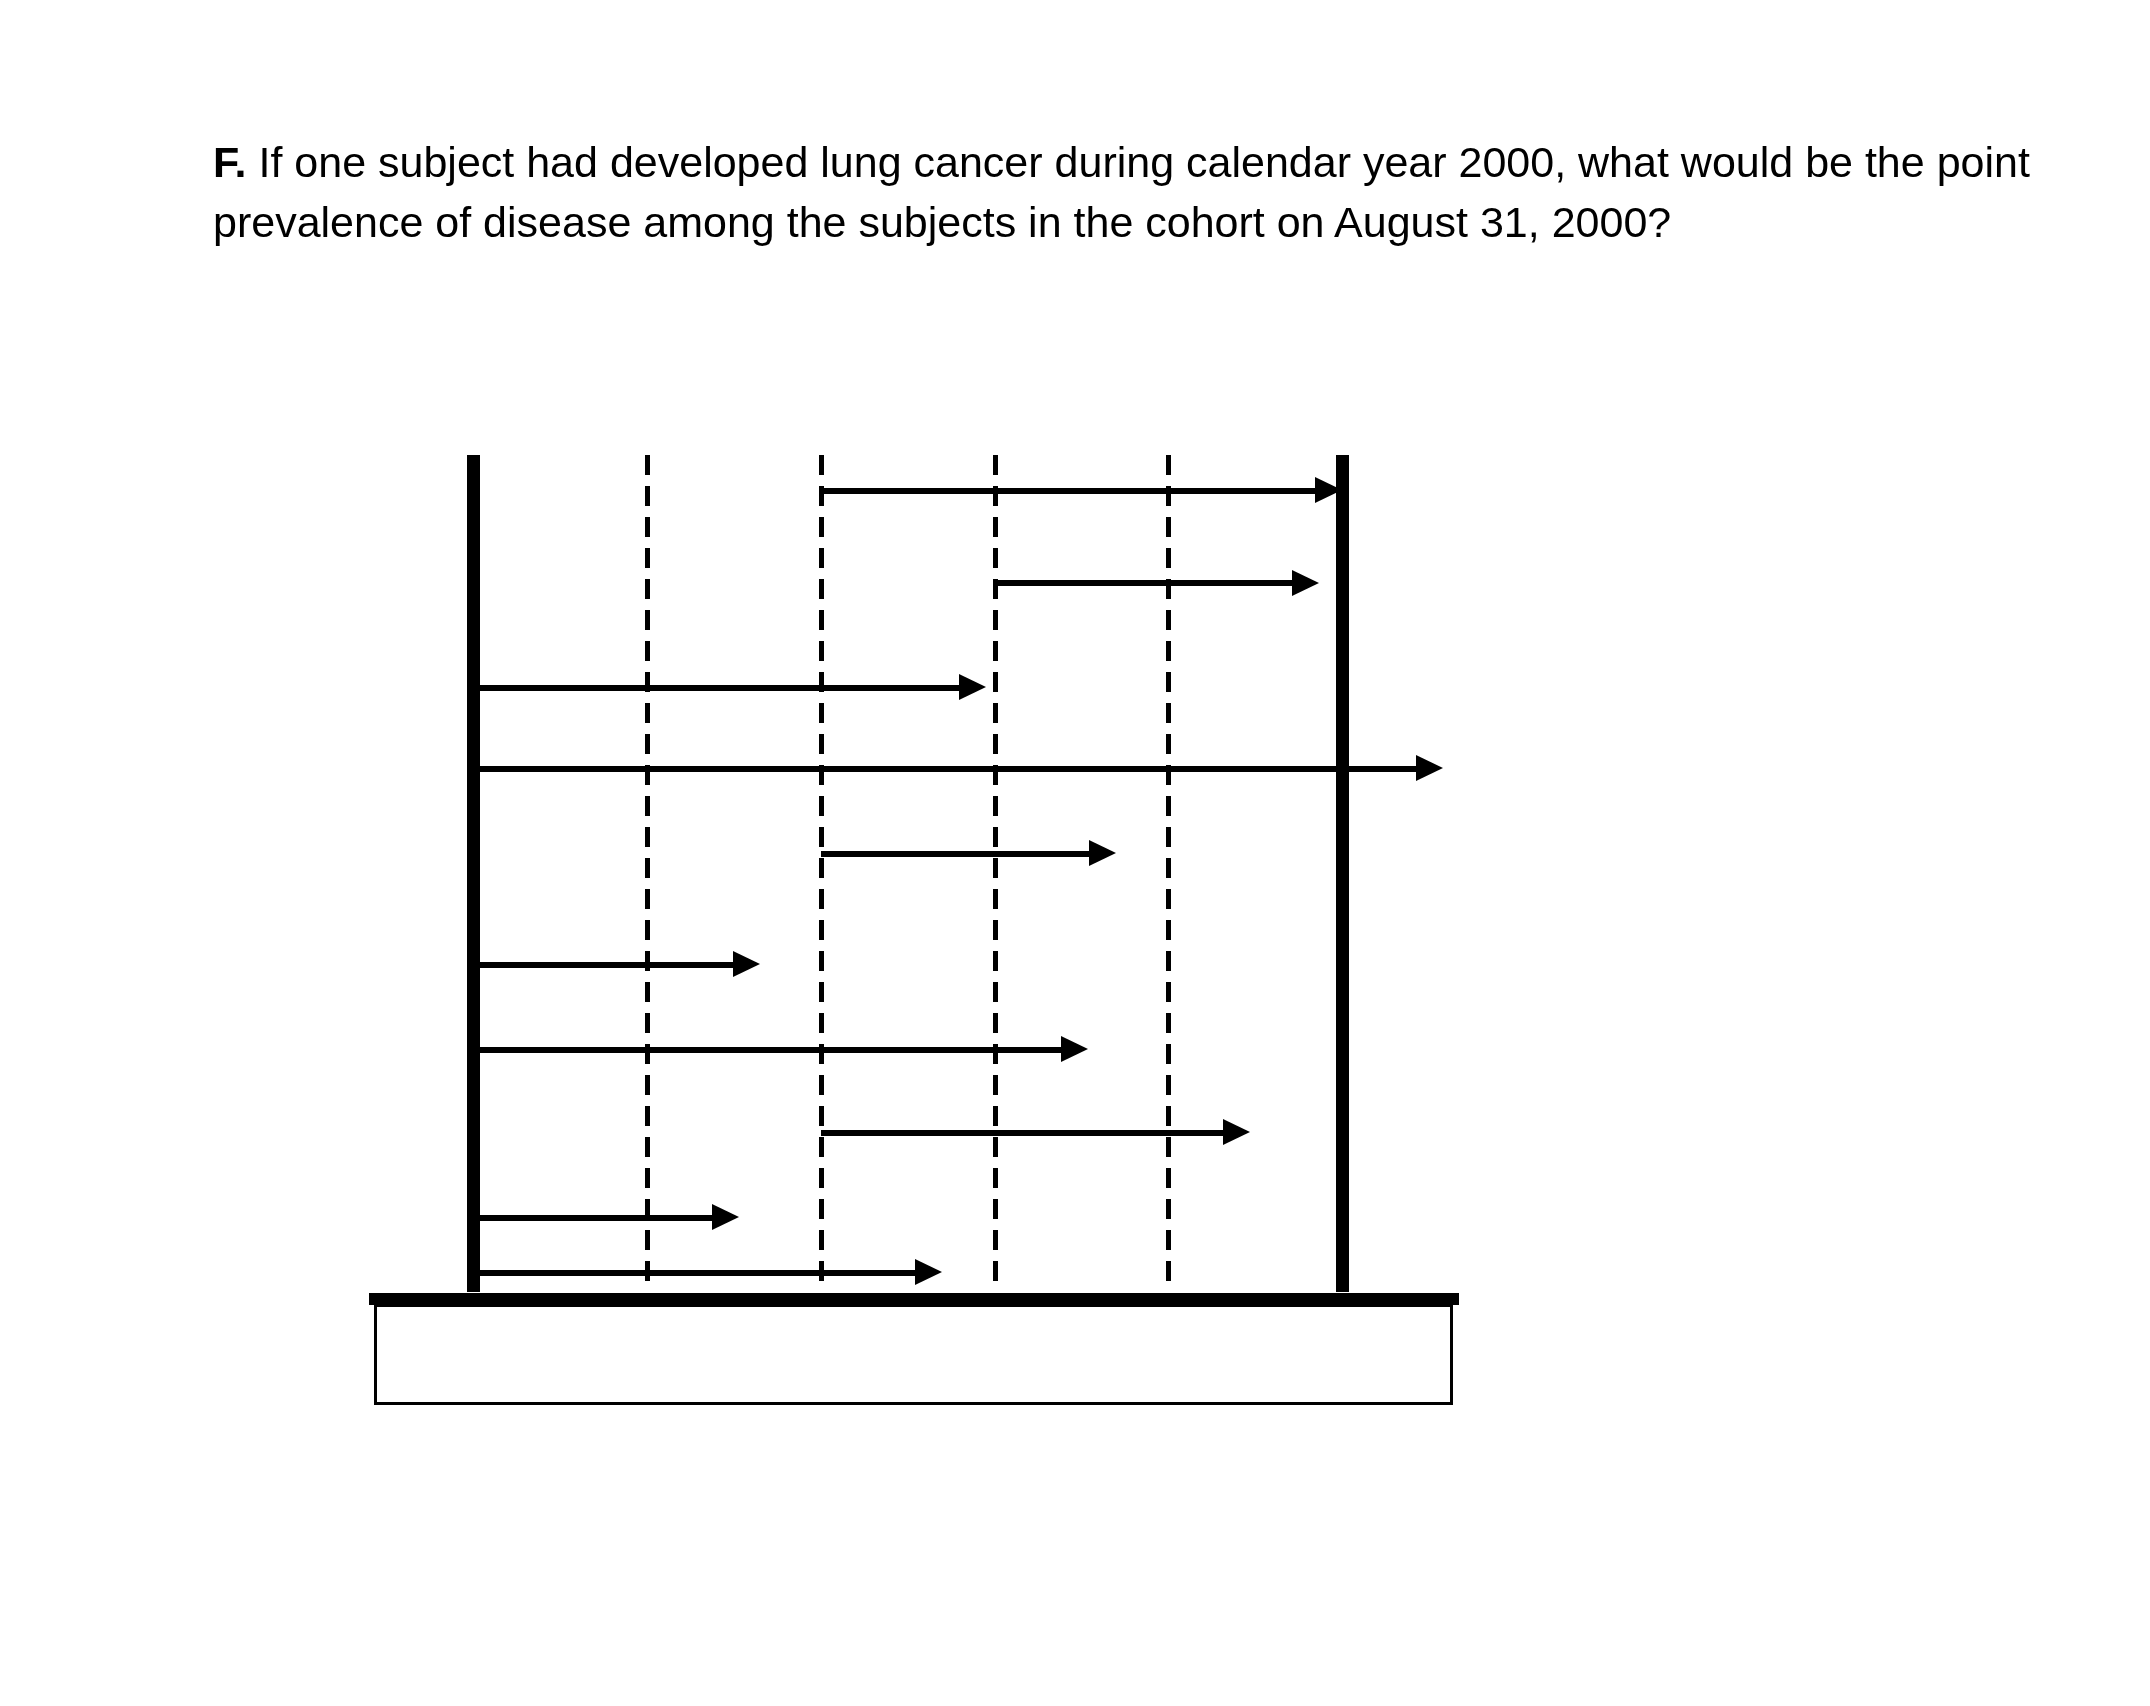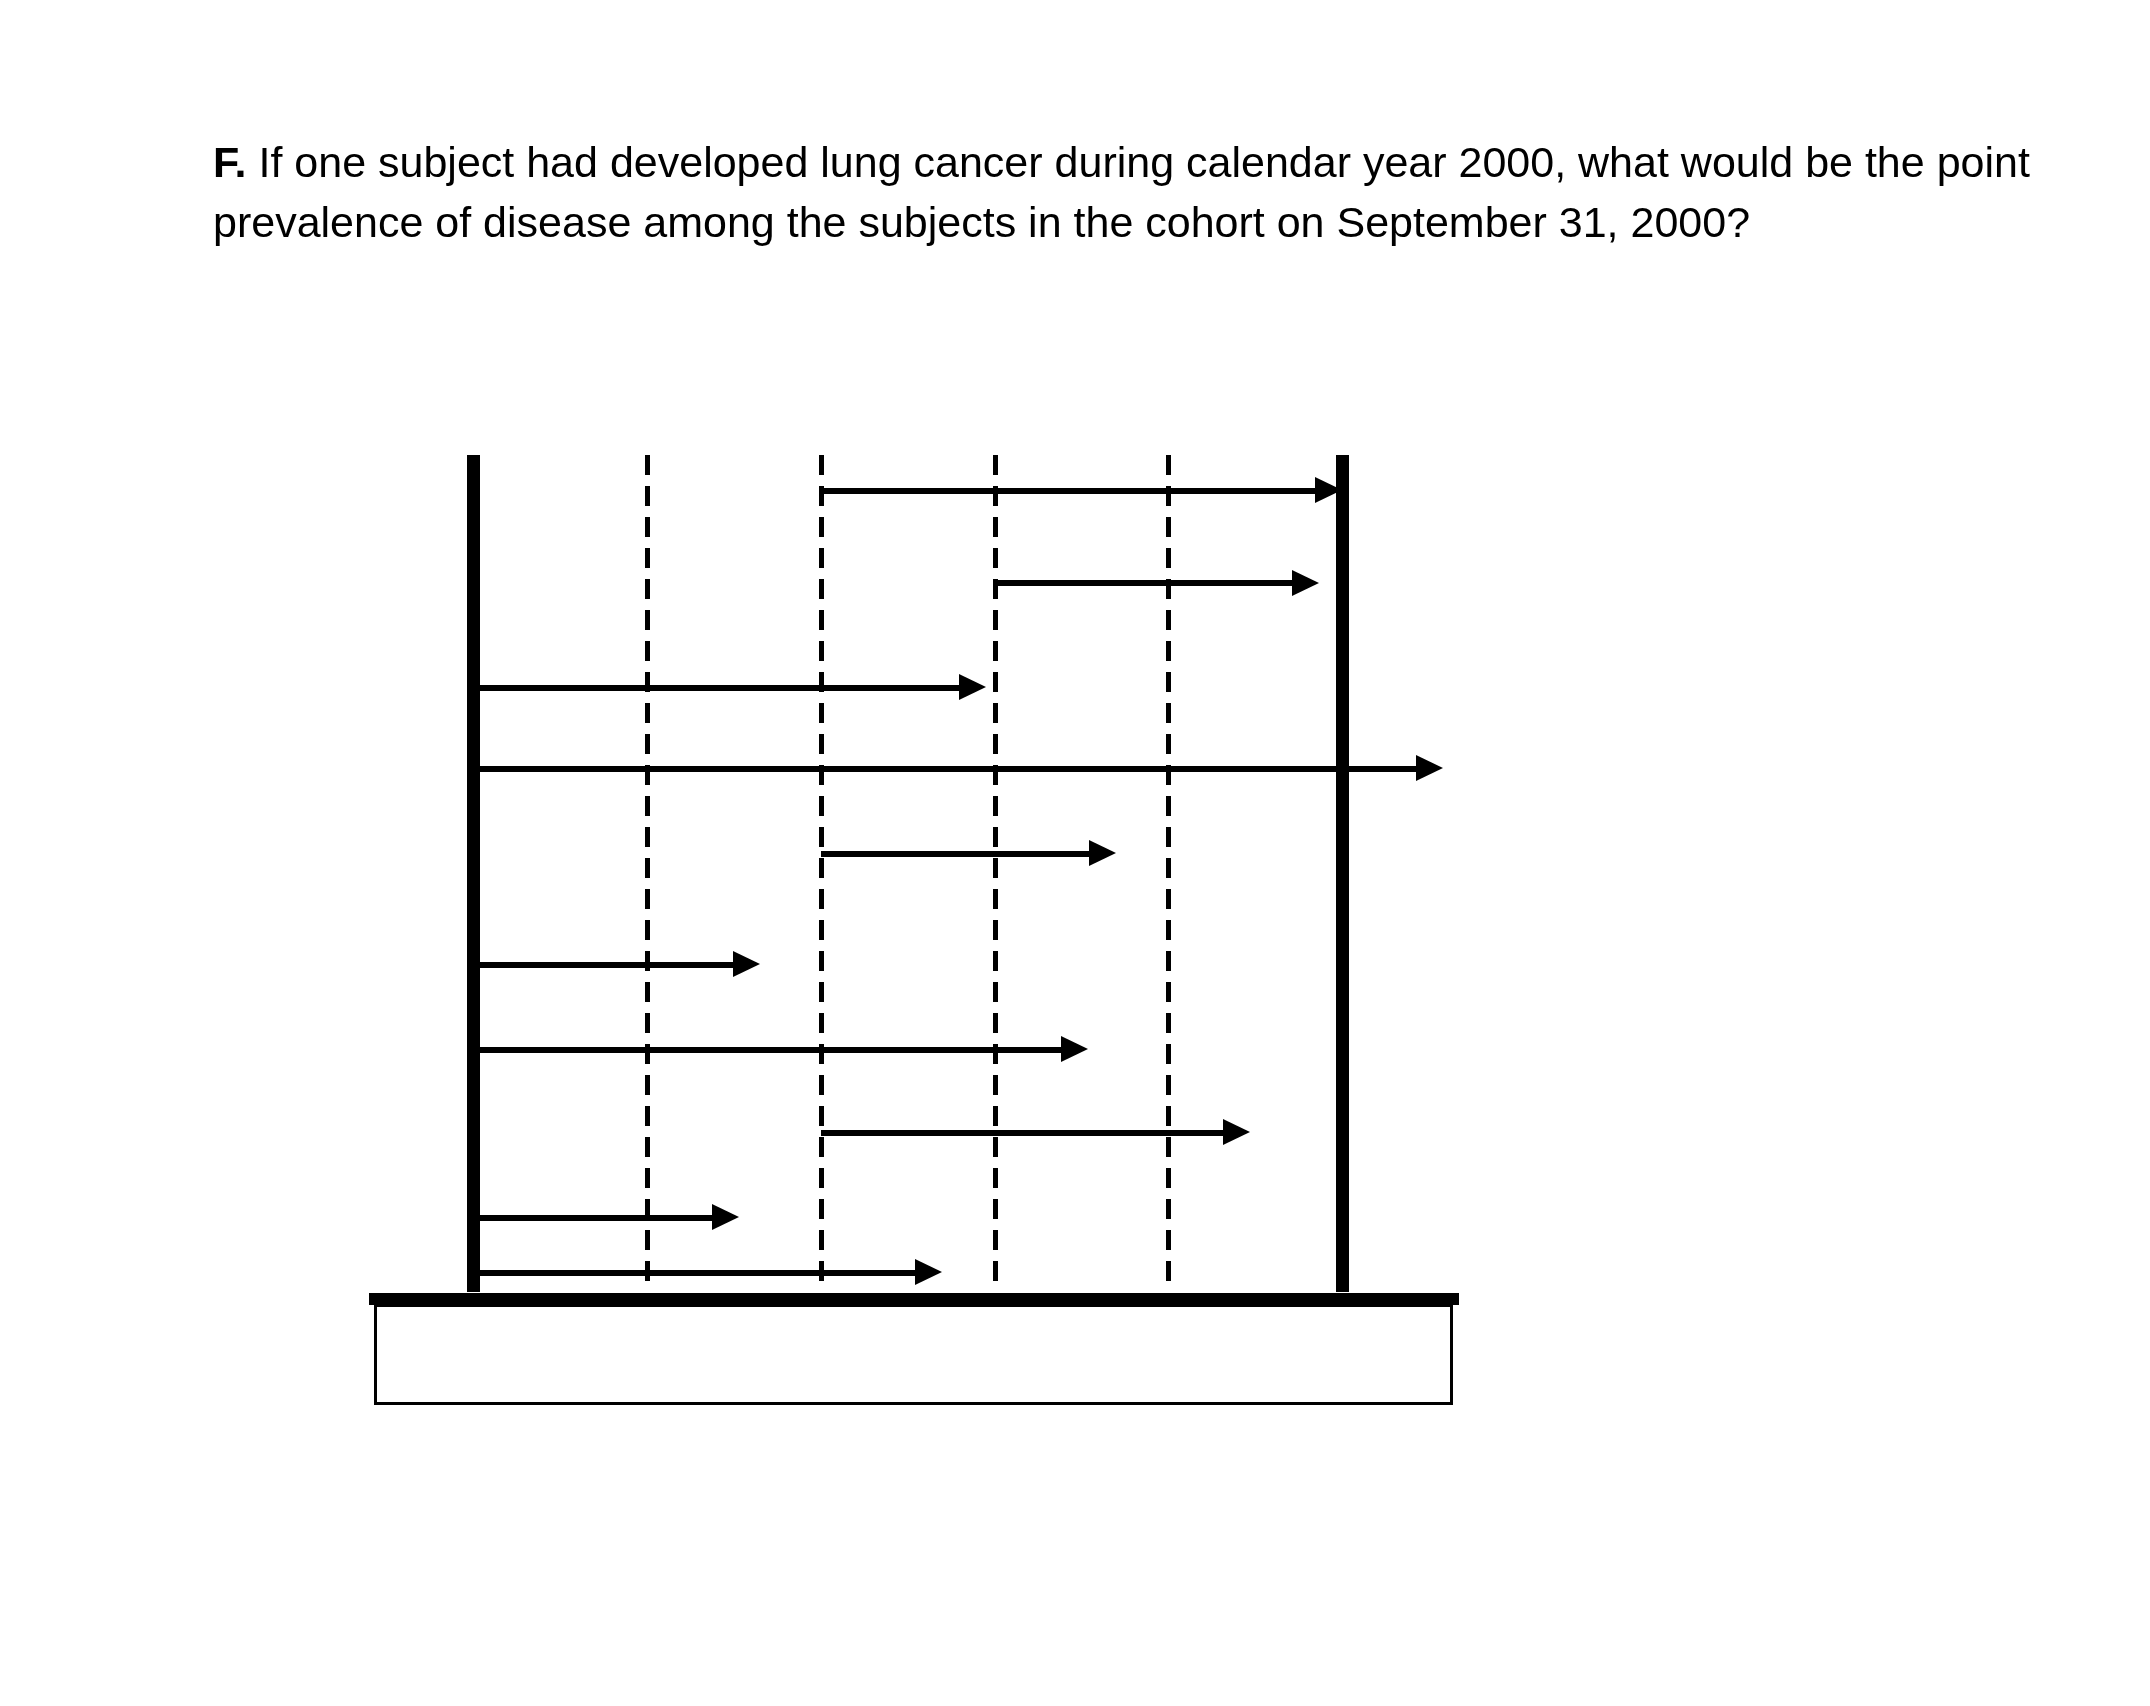--- a/index.html
+++ b/index.html
@@ -20,21 +20,21 @@
   }
   .q-label{font-weight:bold;margin-right:.28em;}
   .diagram{position:absolute;left:0;top:0;width:100%;height:100%;}
   .diagram div{position:absolute;}
 </style>
 </head>
 <body>
 
 <div class="page">
   <p class="question">
-    <span class="q-label">F.</span><span>If one subject had developed lung cancer during calendar year 2000, what would be the point prevalence of disease among the subjects in the cohort on September 31, 2000?</span>
+    <span class="q-label">F.</span><span>If one subject had developed lung cancer during calendar year 2000, what would be the point prevalence of disease among the subjects in the cohort on August 31, 2000?</span>
   </p>
   <div class="diagram">
       <div style="left: 467px; top: 455px; width: 13px; height: 837px; background: rgb(0, 0, 0);"></div>
       <div style="left: 1336px; top: 455px; width: 13px; height: 837px; background: rgb(0, 0, 0);"></div>
       <div style="left: 645px; top: 455px; width: 4.7px; height: 837px; background-image: repeating-linear-gradient(rgb(0, 0, 0) 0px, rgb(0, 0, 0) 20px, transparent 20px, transparent 31px);"></div>
       <div style="left: 819px; top: 455px; width: 4.7px; height: 837px; background-image: repeating-linear-gradient(rgb(0, 0, 0) 0px, rgb(0, 0, 0) 20px, transparent 20px, transparent 31px);"></div>
       <div style="left: 993px; top: 455px; width: 4.7px; height: 837px; background-image: repeating-linear-gradient(rgb(0, 0, 0) 0px, rgb(0, 0, 0) 20px, transparent 20px, transparent 31px);"></div>
       <div style="left: 1166px; top: 455px; width: 4.7px; height: 837px; background-image: repeating-linear-gradient(rgb(0, 0, 0) 0px, rgb(0, 0, 0) 20px, transparent 20px, transparent 31px);"></div>
       <div style="left: 821px; top: 488px; width: 496px; height: 5.6px; background: rgb(0, 0, 0);"></div>
       <div style="left: 1315px; top: 477px; width: 0px; height: 0px; border-top: 13.8px solid transparent; border-bottom: 13.8px solid transparent; border-left: 27.5px solid rgb(0, 0, 0);"></div>

